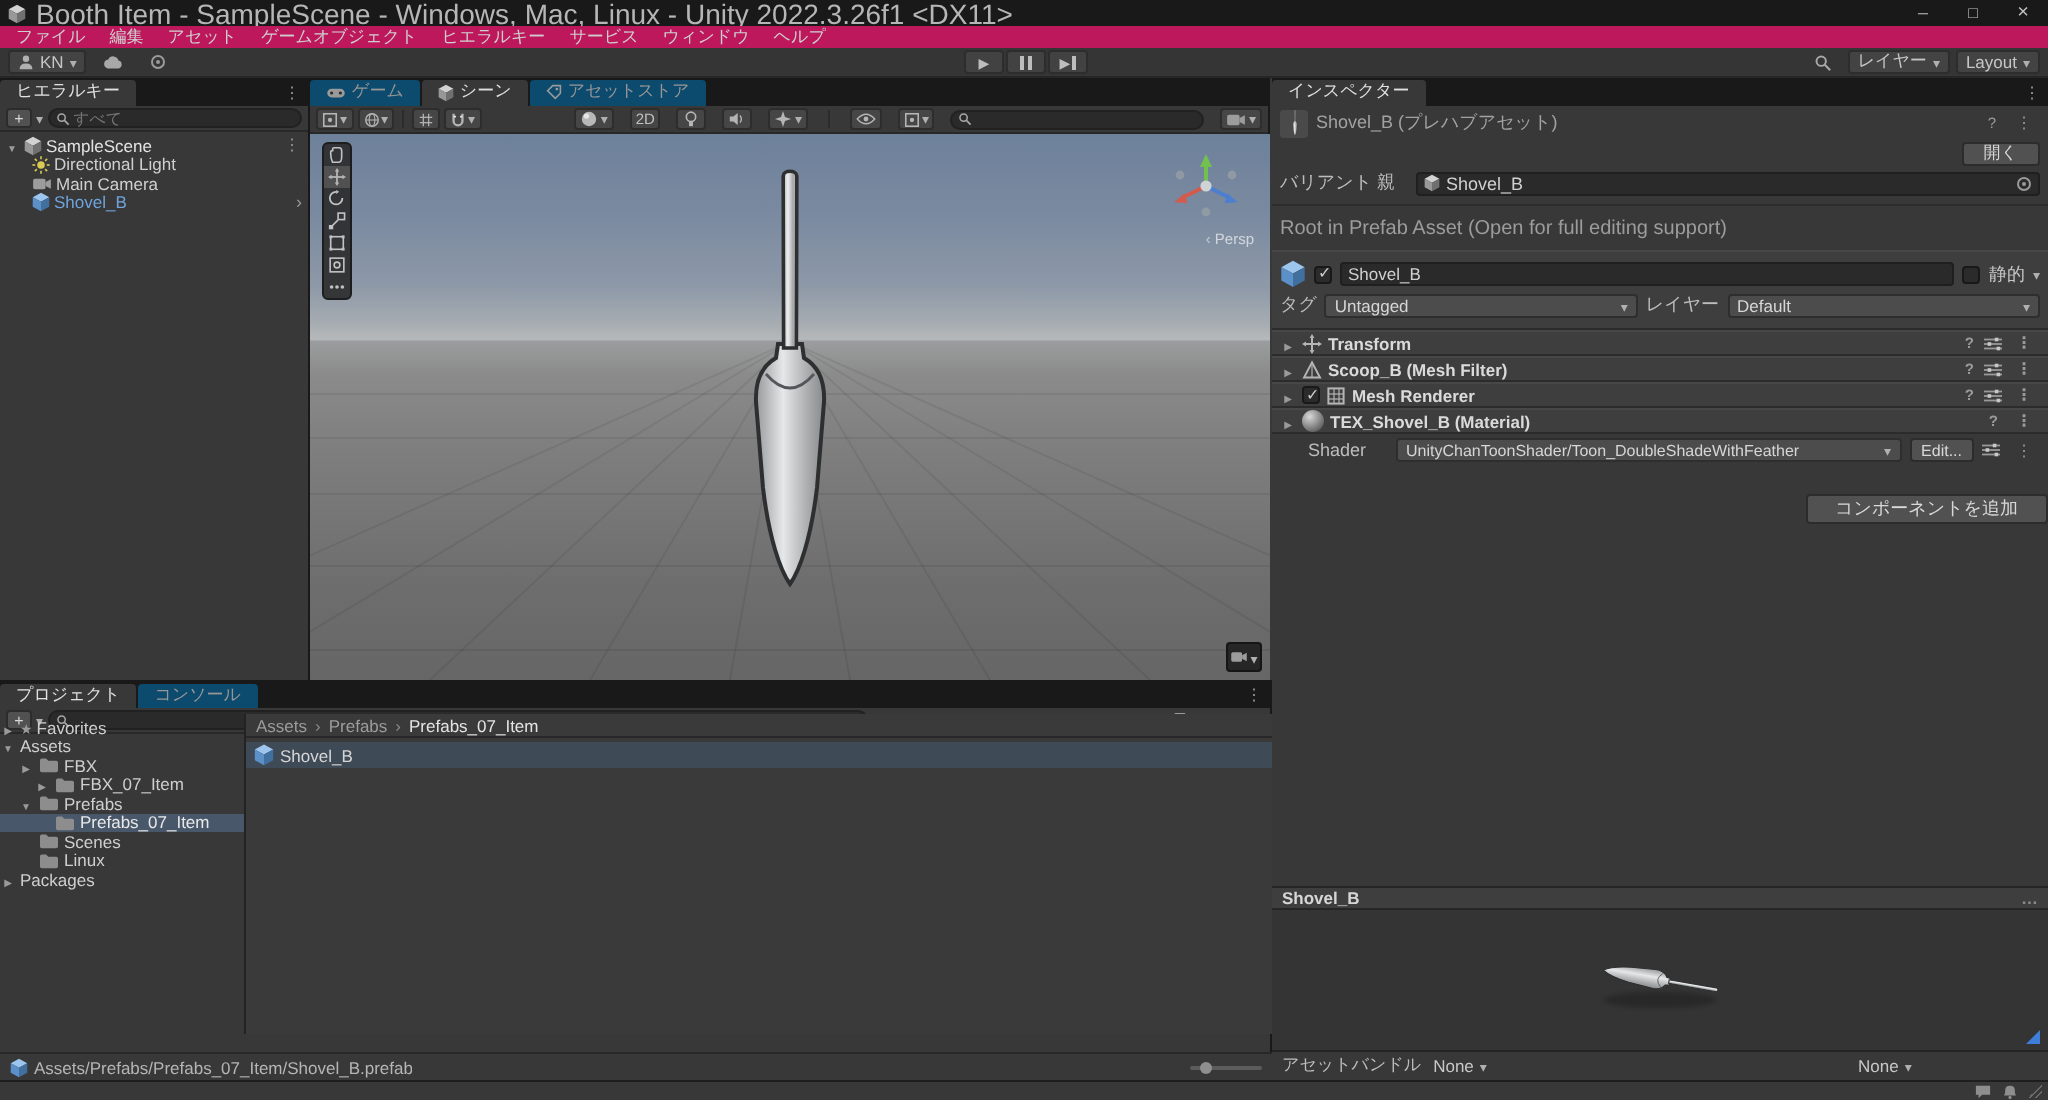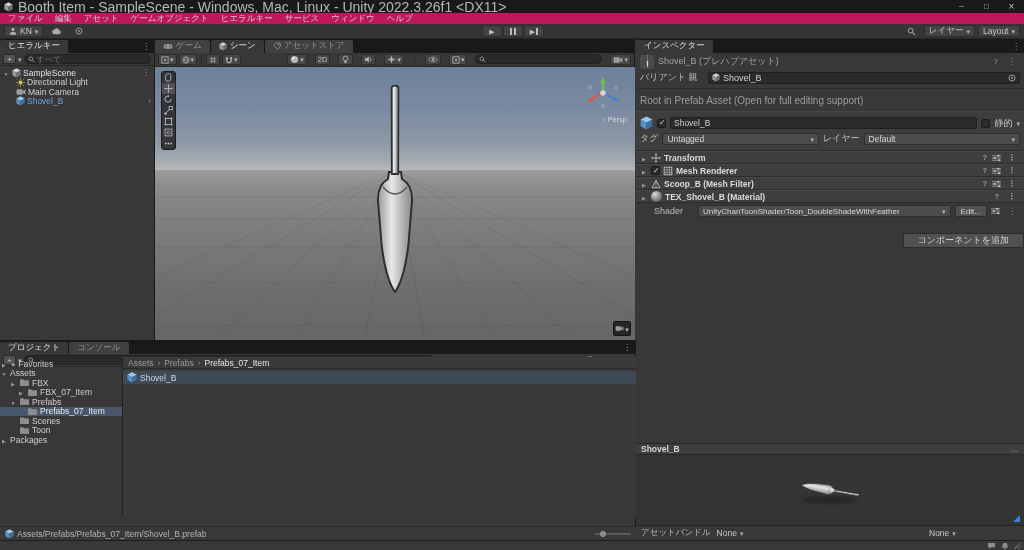--- a/index.html
+++ b/index.html
@@ -25,21 +25,21 @@
 #playgroup{position:absolute;left:482px;top:1px;display:flex;gap:1px}
 .playbtn{width:20px;height:12px;background:#424242;border:1px solid #2d2d2d;border-radius:2px;display:flex;align-items:center;justify-content:center}
 .g-play::after{content:"▶";font-size:7px;color:#bdbdbd}
 .pausebars{width:6px;height:7px;border-left:2px solid #bdbdbd;border-right:2px solid #bdbdbd}
 .stepbar{width:2px;height:7px;background:#bdbdbd;margin-left:1px}
 #toolbar .right{margin-left:auto;display:flex;align-items:center}
 .caret::after{content:"▾";font-size:7px;color:#b0b0b0;line-height:1}
 
 .panel{position:absolute;background:#383838}
 .tabbar{height:14px;background:#191919;display:flex;align-items:center;padding-left:0}
-.tab{height:13px;display:flex;align-items:center;padding:0 8px;font-size:8.5px;color:#969696;background:#404040;margin-right:1px;border-radius:2px 2px 0 0;gap:3px}
+.tab{height:13px;display:flex;align-items:center;padding:0 8px;font-size:8.5px;color:#969696;background:#0c4a6e;margin-right:1px;border-radius:2px 2px 0 0;gap:3px}
 .tab.on{background:#383838;color:#e0e0e0}
 .kebab{color:#9a9a9a;padding:0 4px;font-size:8px}
 .g-kebab::after{content:"⋮"}
 .toolrow{height:13px;background:#383838;border-bottom:1px solid #282828;display:flex;align-items:center;padding:0 3px;gap:2px}
 .search{flex:1;height:10px;background:#2a2a2a;border:1px solid #212121;border-radius:5px;display:flex;align-items:center;padding:0 3px;gap:2px}
 .search input{flex:1;background:none;border:none;outline:none;color:#d0d0d0;font-size:8px;font-family:inherit;min-width:0}
 .trow{height:9.5px;display:flex;align-items:center;font-size:8.5px;color:#cfcfcf;white-space:nowrap;gap:2px}
 .ar{width:8px;flex:0 0 8px;text-align:center}
 .g-down::after{content:"▼";font-size:5px;color:#9a9a9a}
 .g-right::after{content:"▶";font-size:5px;color:#9a9a9a}
@@ -468,21 +468,21 @@
         <svg class="ic" width="8" height="8">
           <use href="#i-gridico"></use>
         </svg>
       </div>
     <div class="sbtn">
         <svg class="ic" width="8" height="8">
           <use href="#i-magnet"></use>
         </svg>
         <span class="caret"></span>
       </div>
-    <div style="margin-left:auto;display:flex;align-items:flex-start;gap:8px">
+    <div style="margin-left:auto;display:flex;align-items:center;gap:8px">
       <div class="sbtn">
           <svg class="ic" width="9" height="9">
             <use href="#i-shaded"></use>
           </svg>
           <span class="caret"></span>
         </div>
       <div class="sbtn">
           <span>2D</span>
         </div>
       <div class="sbtn">
@@ -623,20 +623,25 @@
     <span style="width:14px;height:14px;background:#4a4a4a;border-radius:2px;display:flex;align-items:center;justify-content:center">
       <svg width="5" height="13" viewBox="0 0 64 212">
           <use href="#i-shovel"></use>
         </svg>
     </span>
     <span style="color:#a2a2a2">Shovel_B (プレハブアセット)</span>
     <span class="mini g-help" style="margin-left:auto"></span>
     <span class="kebab g-kebab"></span>
   </div>
 
+  <div class="irow" style="height:14px;justify-content:flex-end">
+    <div class="btn" style="height:12px;padding:0 10px;font-size:8.5px">
+      <span>開く</span>
+    </div>
+  </div>
 
   <div class="irow" style="height:15px">
     <span style="flex:0 0 64px;color:#bdbdbd">バリアント 親</span>
     <div class="field" style="flex:1">
       <svg class="ic" width="8" height="9">
           <use href="#i-cube-g"></use>
         </svg>
       <span class="nowrap" style="flex:1">Shovel_B</span>
       <svg class="ic" width="8" height="8">
           <use href="#i-target"></use>
@@ -683,38 +688,38 @@
     <span>Transform</span>
     <span class="mini g-help" style="margin-left:auto"></span>
     <svg class="ic" width="9" height="8">
         <use href="#i-sliders"></use>
       </svg>
     <span class="kebab g-kebab"></span>
   </div>
 
   <div class="comp">
     <span class="ar g-right"></span>
+    <svg class="ic" width="10" height="10">
+        <use href="#i-meshf"></use>
+      </svg>
+    <span>Scoop_B (Mesh Filter)</span>
+    <span class="mini g-help" style="margin-left:auto"></span>
+    <svg class="ic" width="9" height="8">
+        <use href="#i-sliders"></use>
+      </svg>
+    <span class="kebab g-kebab"></span>
+  </div>
+
+  <div class="comp">
+    <span class="ar g-right"></span>
     <span class="cb on"></span>
     <svg class="ic" width="10" height="10">
         <use href="#i-meshr"></use>
       </svg>
     <span>Mesh Renderer</span>
-    <span class="mini g-help" style="margin-left:auto"></span>
-    <svg class="ic" width="9" height="8">
-        <use href="#i-sliders"></use>
-      </svg>
-    <span class="kebab g-kebab"></span>
-  </div>
-
-  <div class="comp">
-    <span class="ar g-right"></span>
-    <svg class="ic" width="10" height="10">
-        <use href="#i-meshf"></use>
-      </svg>
-    <span>Scoop_B (Mesh Filter)</span>
     <span class="mini g-help" style="margin-left:auto"></span>
     <svg class="ic" width="9" height="8">
         <use href="#i-sliders"></use>
       </svg>
     <span class="kebab g-kebab"></span>
   </div>
 
   <div class="comp">
     <span class="ar g-right"></span>
     <span class="sphere"></span>
@@ -849,21 +854,21 @@
         <svg class="ic" width="11" height="9">
             <use href="#i-folder"></use>
           </svg>
         <span>Scenes</span>
       </div>
       <div class="trow" style="padding-left:9px">
         <span class="ar"></span>
         <svg class="ic" width="11" height="9">
             <use href="#i-folder"></use>
           </svg>
-        <span>Toon</span>
+        <span>Linux</span>
       </div>
       <div class="trow">
         <span class="ar g-right"></span>
         <span>Packages</span>
       </div>
     </div>
     <div id="proj-content">
       <div id="crumbs">
         <span class="crumb">Assets</span>
         <span class="crumb">Prefabs</span>

